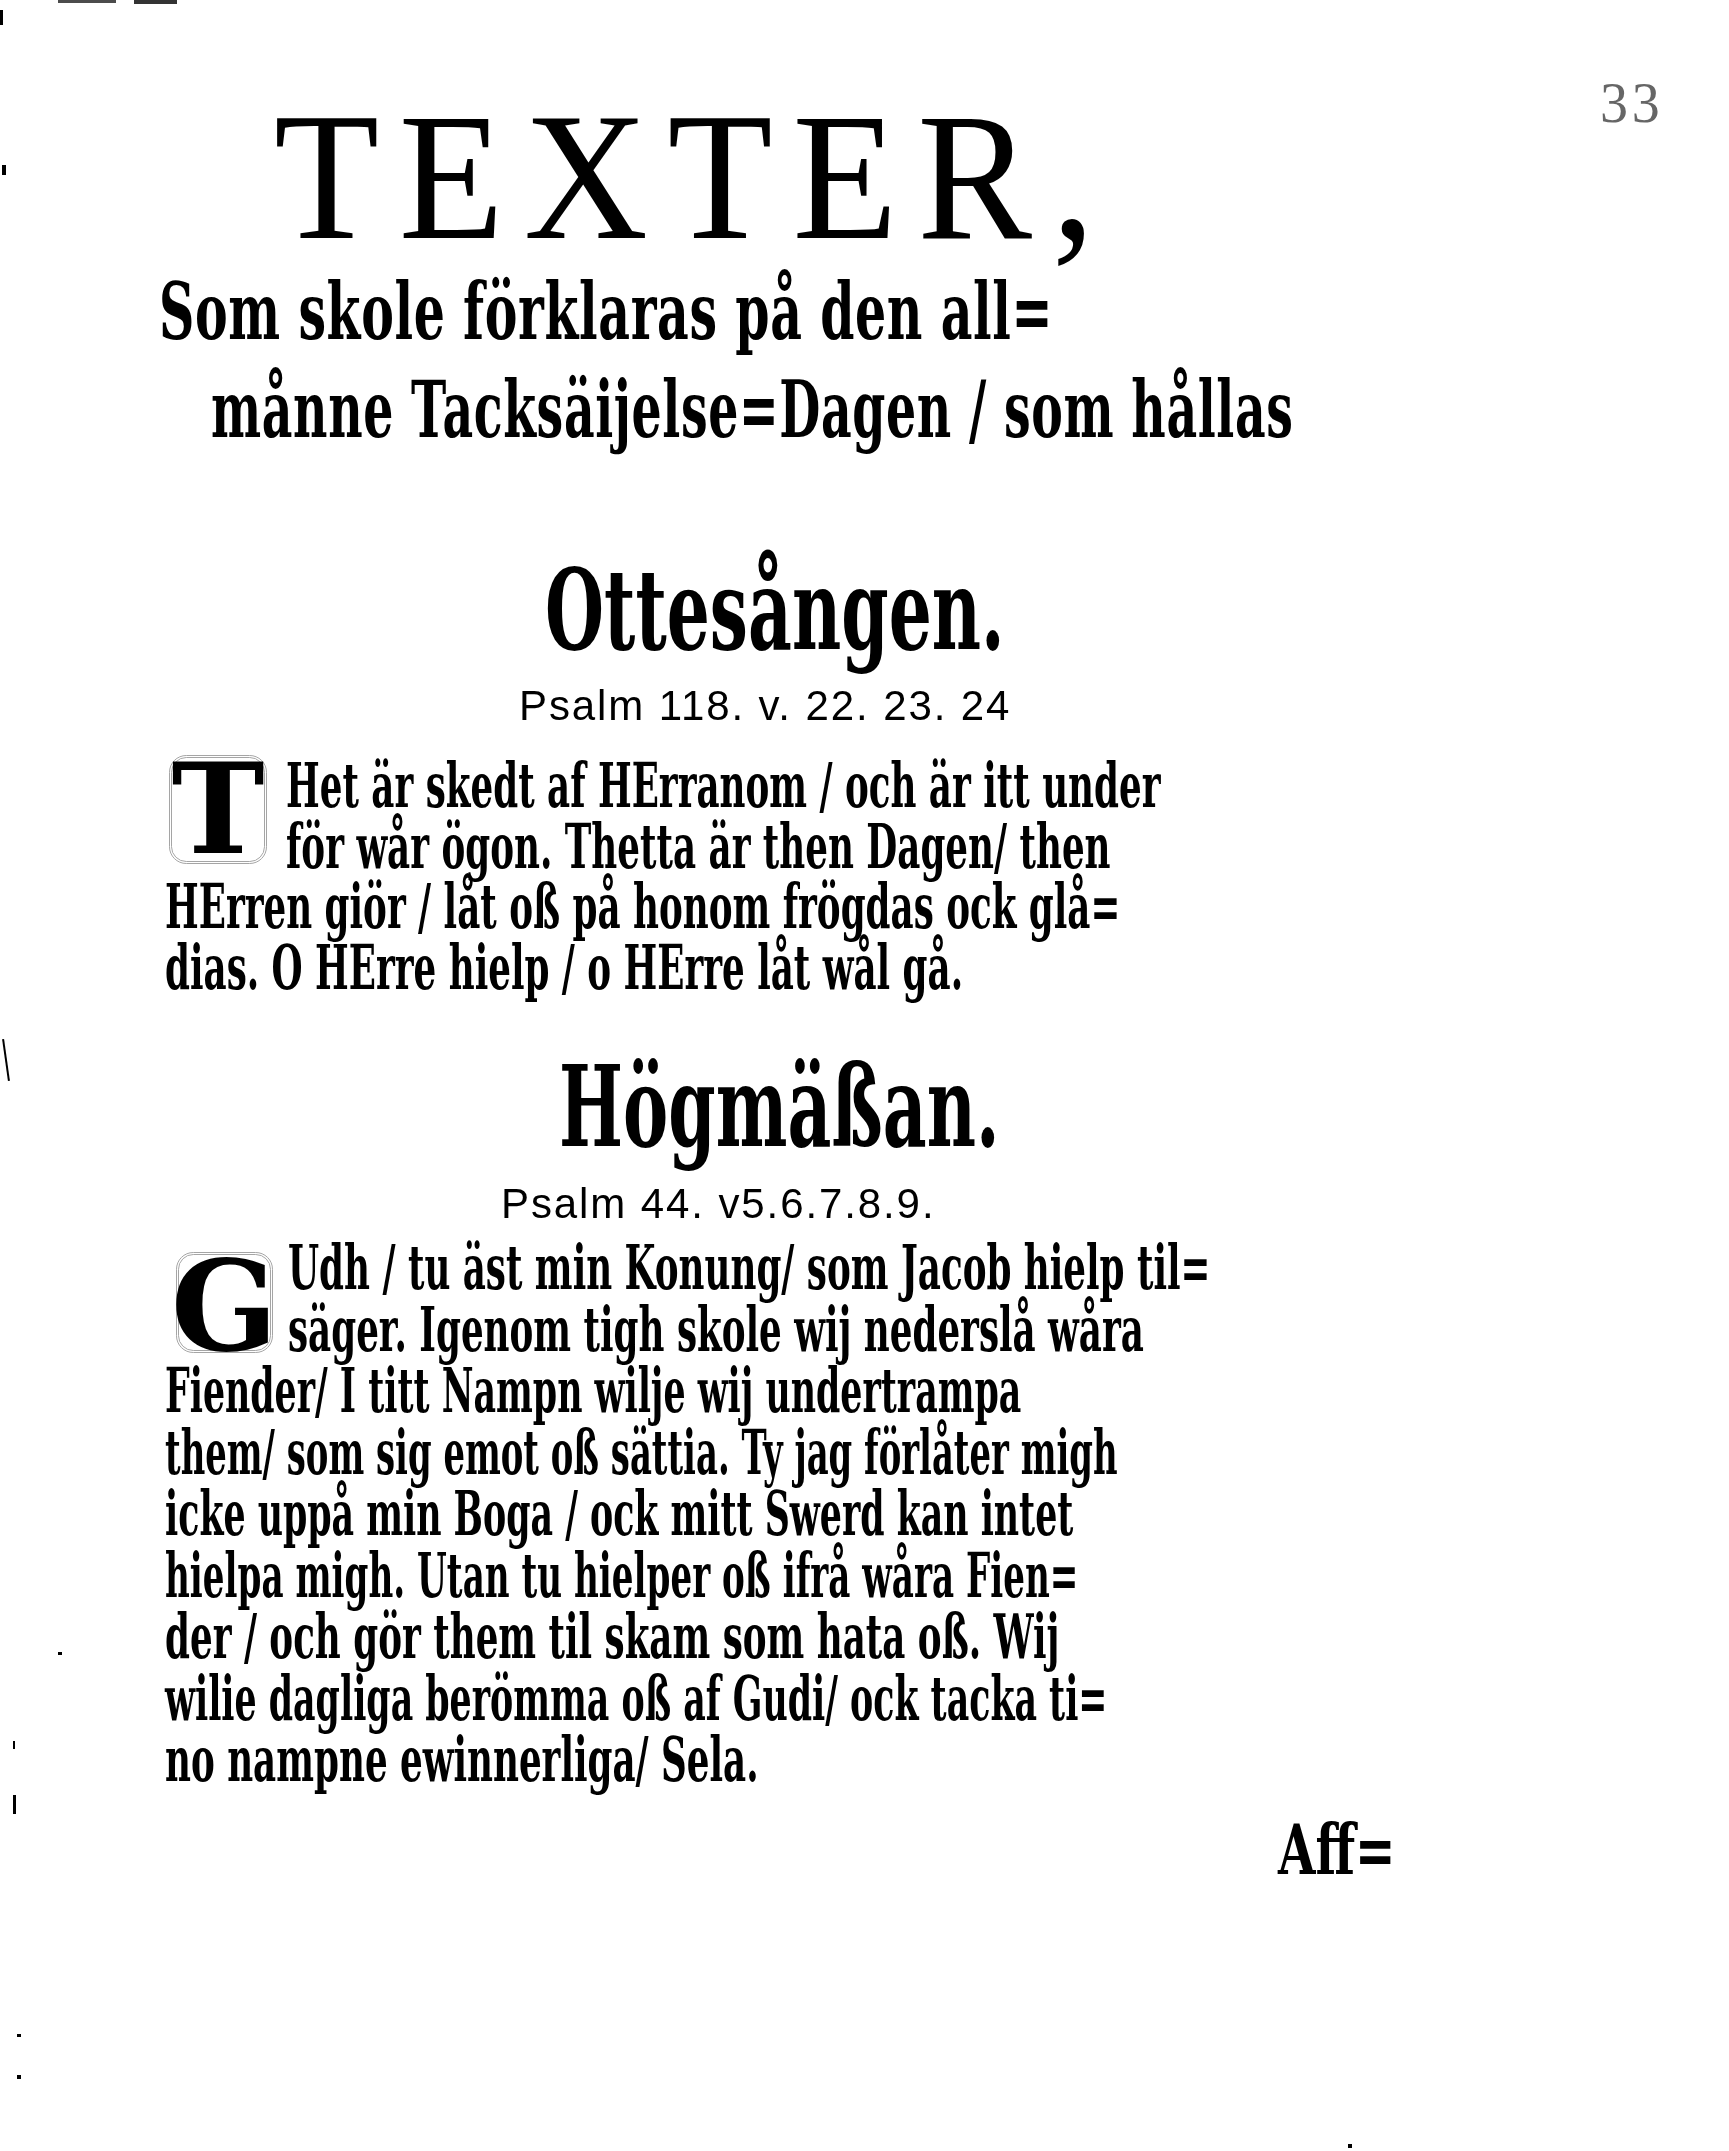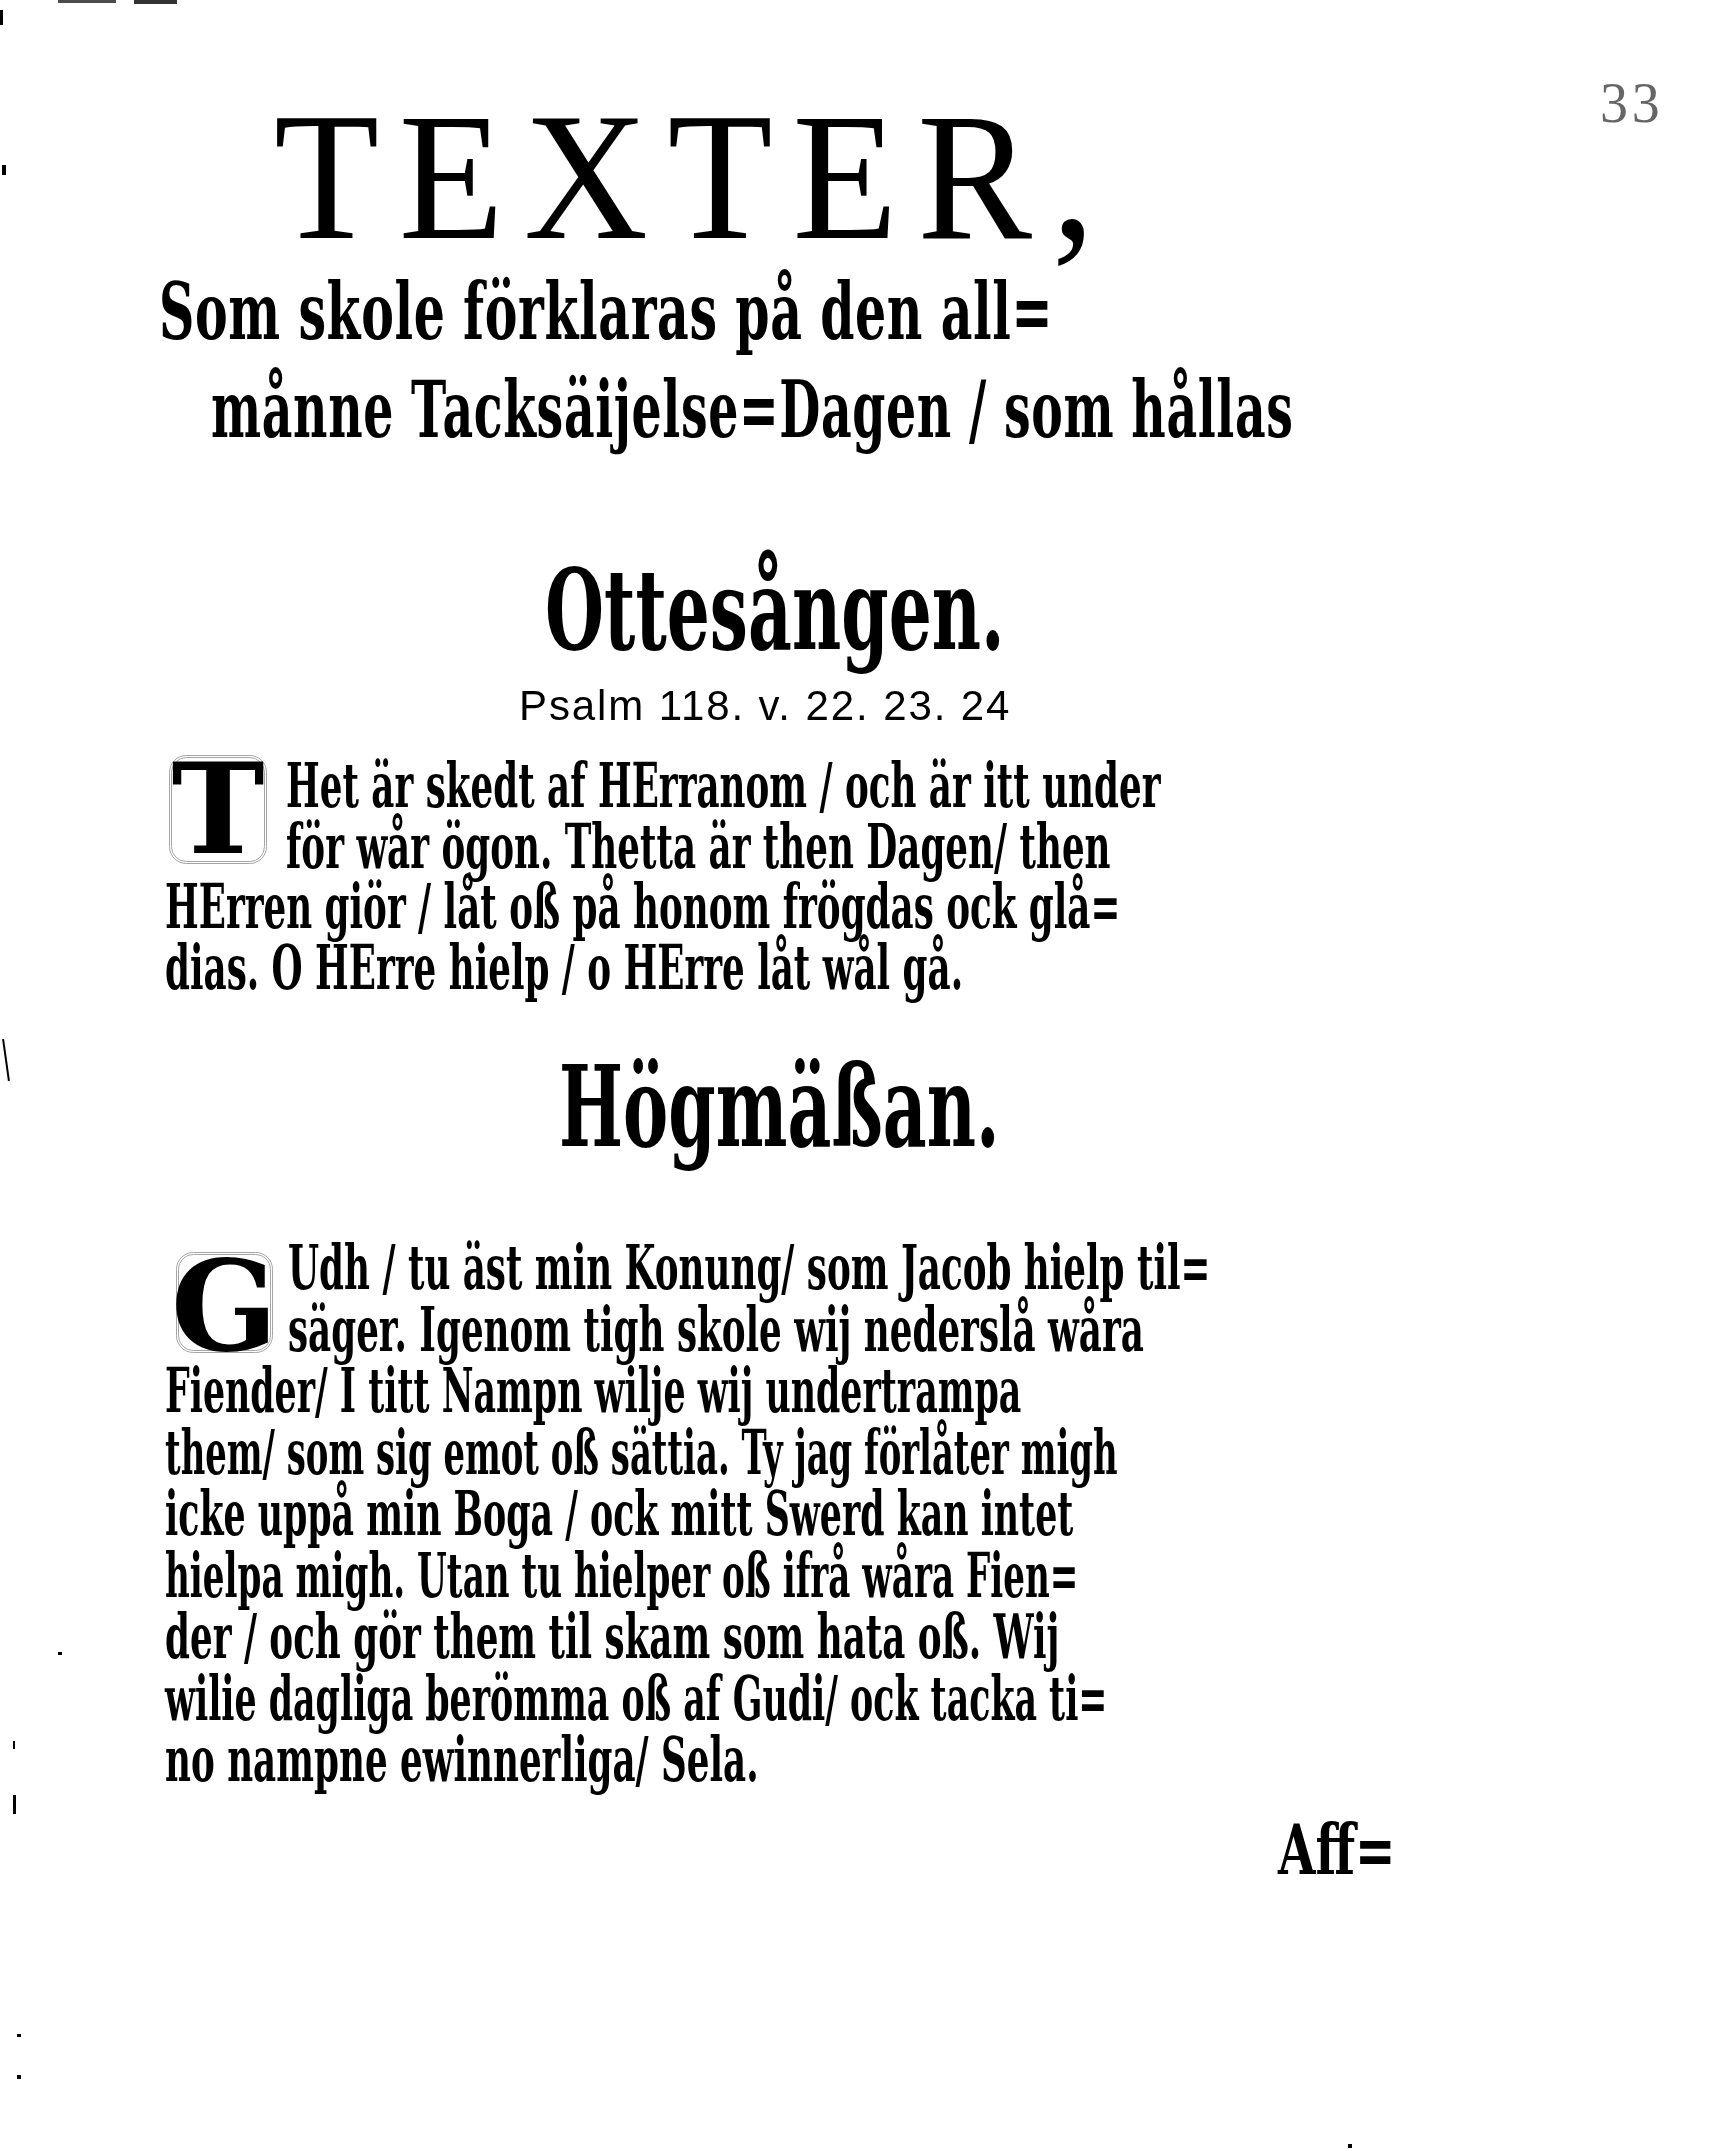--- a/index.html
+++ b/index.html
@@ -60,20 +60,21 @@
   <div class="abs frak heading h-otte">Ottesången.</div>
   <div class="abs psalm ps1">Psalm 118. v. 22. 23. 24</div>
 
   <div class="dropcap dc1">T</div>
   <div class="abs frak line" style="left:286px; top:755px; transform:scaleX(0.585);">Het är skedt af HErranom / och är itt under</div>
   <div class="abs frak line" style="left:286px; top:816px; transform:scaleX(0.585);">för wår ögon.   Thetta är then Dagen/ then</div>
   <div class="abs frak line" style="left:165px; top:876px; transform:scaleX(0.585);">HErren giör /  låt oß på honom frögdas ock glå=</div>
   <div class="abs frak line" style="left:165px; top:937px; transform:scaleX(0.585);">dias.   O HErre hielp / o HErre låt wål gå.</div>
 
   <div class="abs frak heading h-hog">Högmäßan.</div>
+  <div class="abs psalm ps2">Psalm 44. v5.6.7.8.9.</div>
 
   <div class="dropcap dc2">G</div>
   <div class="abs frak line" style="left:288px; top:1237px; transform:scaleX(0.585);">Udh / tu äst min Konung/ som Jacob hielp til=</div>
   <div class="abs frak line" style="left:288px; top:1299px; transform:scaleX(0.585);">säger.  Igenom tigh skole  wij  nederslå wåra</div>
   <div class="abs frak line" style="left:165px; top:1360px; transform:scaleX(0.57);">Fiender/  I titt Nampn    wilje wij  undertrampa</div>
   <div class="abs frak line" style="left:165px; top:1422px; transform:scaleX(0.555);">them/ som sig  emot oß sättia.  Ty jag förlåter migh</div>
   <div class="abs frak line" style="left:165px; top:1483px; transform:scaleX(0.57);">icke uppå min Boga /  ock mitt Swerd kan  intet</div>
   <div class="abs frak line" style="left:165px; top:1545px; transform:scaleX(0.56);">hielpa migh.   Utan tu hielper oß  ifrå  wåra  Fien=</div>
   <div class="abs frak line" style="left:165px; top:1606px; transform:scaleX(0.585);">der /  och  gör  them  til  skam som hata oß.  Wij</div>
   <div class="abs frak line" style="left:165px; top:1668px; transform:scaleX(0.57);">wilie dagliga  berömma  oß af Gudi/  ock tacka ti=</div>

